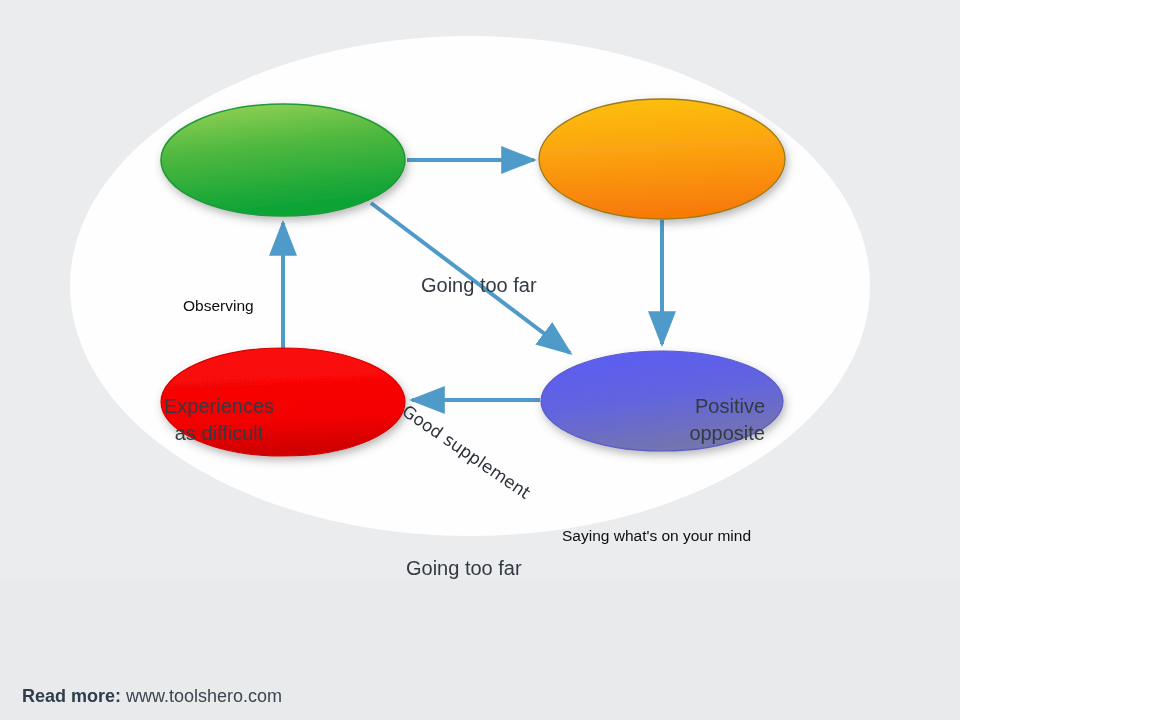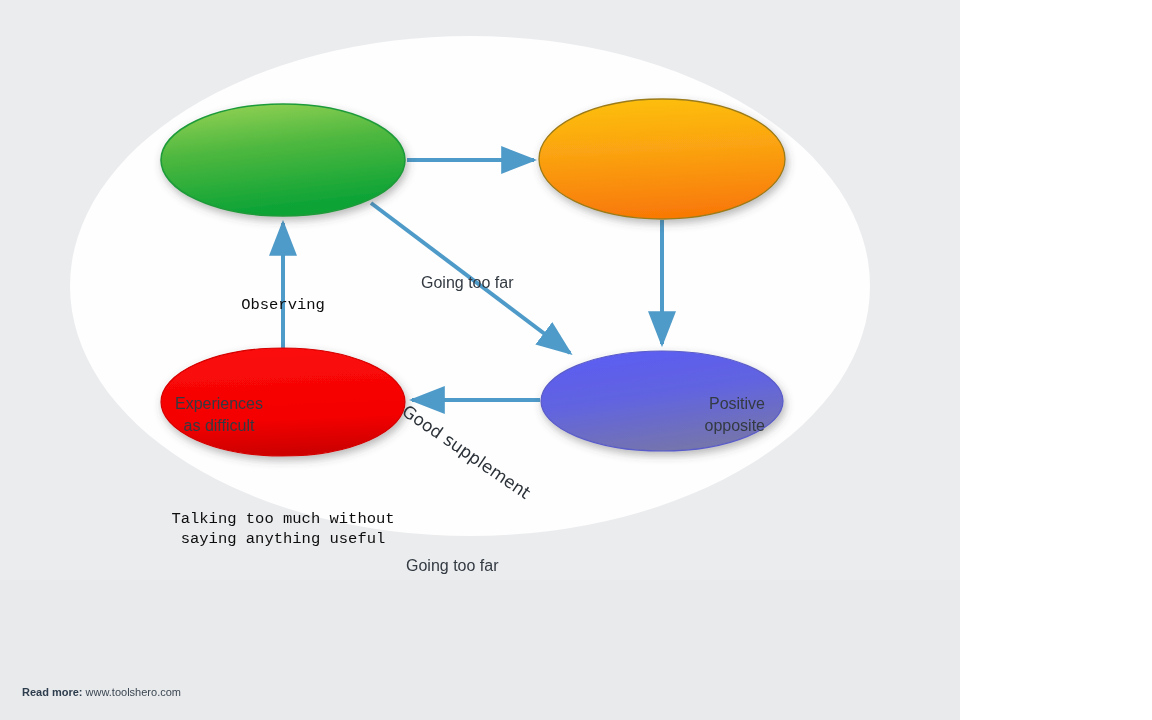--- a/index.html
+++ b/index.html
@@ -76,38 +76,38 @@
     left: 0;
     top: 74px;
     width: 960px;
     height: 580px;
   }
   #canvas svg { display: block; }
 
   
   .node-label {
     position: absolute;
-    text-align: center;
+    text-align: left;
     color: #0d0d0d;
-    font-family: Liberation Mono, monospace;
+    font-family: Liberation Sans, sans-serif;
     font-size: 15.5px;
     line-height: 1.28;
     pointer-events: none;
   }
   #label-observing { left: 183px; top: 222px; width: 200px; }
   #label-invisible { left: 562px; top: 224px; width: 200px; }
   #label-talking   { left: 166px; top: 436px; width: 234px; }
   #label-saying    { left: 562px; top: 452px; width: 200px; }
 
   
   .conn-label {
     position: absolute;
     color: #333a42;
     font-family: "Liberation Sans", sans-serif;
-    font-size: 16px;
+    font-size: 20px;
     line-height: 1.35;
     white-space: pre-line;
     pointer-events: none;
   }
   #label-going-top    { left: 421px; top: 198px; text-align: left; }
   #label-going-bottom { left: 406px; top: 481px; text-align: left; }
   #label-experiences  { left: 159px; top: 319px; text-align: center; width: 120px; }
   #label-positive     { left: 667px; top: 319px; text-align: right; width: 98px; }
   #label-supplement {
     left: 404px;
@@ -119,21 +119,21 @@
     color: #2b3138;
     transform: rotate(34.5deg);
     transform-origin: 0 50%;
   }
 
   
   #footer {
     position: absolute;
     left: 22px;
     top: 686px;
-    font-size: 11px;
+    font-size: 18px;
     color: #3b4651;
     white-space: nowrap;
   }
   #footer .read-more { font-weight: bold; color: #2e3d4d; }
   #footer .url { font-weight: 400; color: #3b4651; }
 </style>
 </head>
 <body>
 
 <div id="slide">
@@ -213,21 +213,21 @@
         <line x1="371" y1="277" x2="570" y2="427" marker-end="url(#arrowhead)"></line>
       </g>
 
       <ellipse cx="283" cy="234" rx="122" ry="56" fill="url(#grad-green)" stroke="#1f9b3a" stroke-width="1.6" filter="url(#soft-shadow)"></ellipse>
       <ellipse cx="662" cy="233" rx="123" ry="60" fill="url(#grad-orange)" stroke="#9c7b18" stroke-width="1.3" filter="url(#soft-shadow)"></ellipse>
       <ellipse cx="283" cy="476" rx="122" ry="54" fill="url(#grad-red)" stroke="#d40000" stroke-width="1.2" filter="url(#soft-shadow)"></ellipse>
       <ellipse cx="662" cy="475" rx="121" ry="50" fill="url(#grad-blue)" stroke="#5a5cc8" stroke-width="1.2" filter="url(#soft-shadow)"></ellipse>
     </svg>
 
     <div class="node-label" id="label-observing">Observing</div>
-    <div class="node-label" id="label-talking">Talking too much without saying anything useful</div>
+    <div class="node-label" id="label-saying">Saying what's on your mind</div>
 
     <div class="conn-label" id="label-going-top">Going too far</div>
     <div class="conn-label" id="label-going-bottom">Going too far</div>
     <div class="conn-label" id="label-experiences">Experiences
 as difficult</div>
     <div class="conn-label" id="label-positive">Positive
 opposite</div>
     <div class="conn-label" id="label-supplement">Good supplement</div>
   </div>
 

